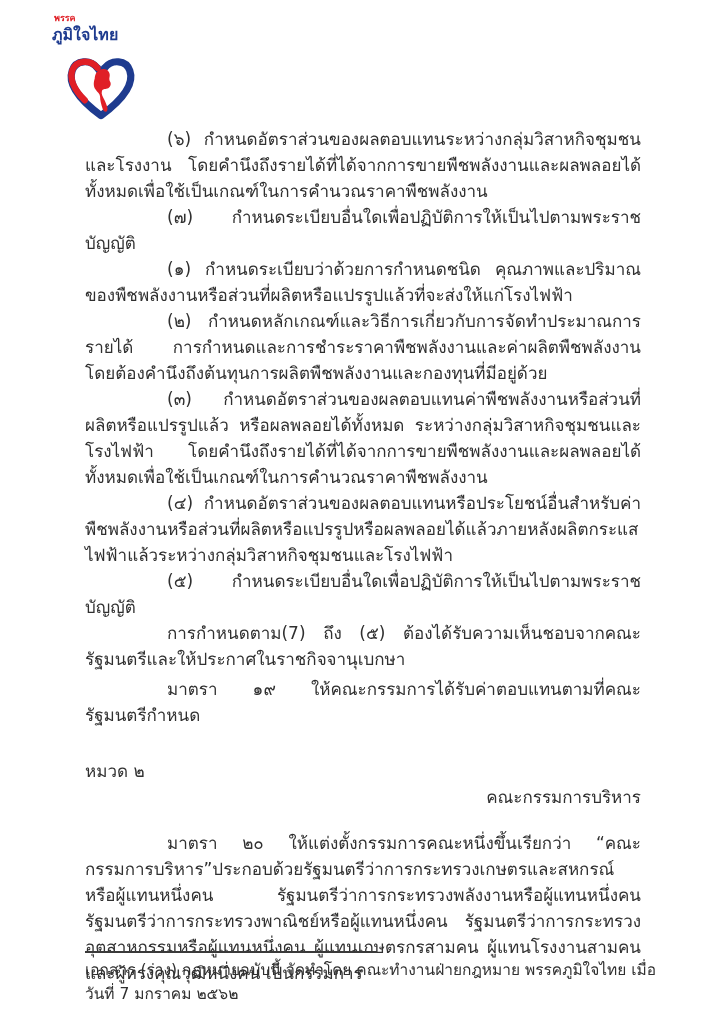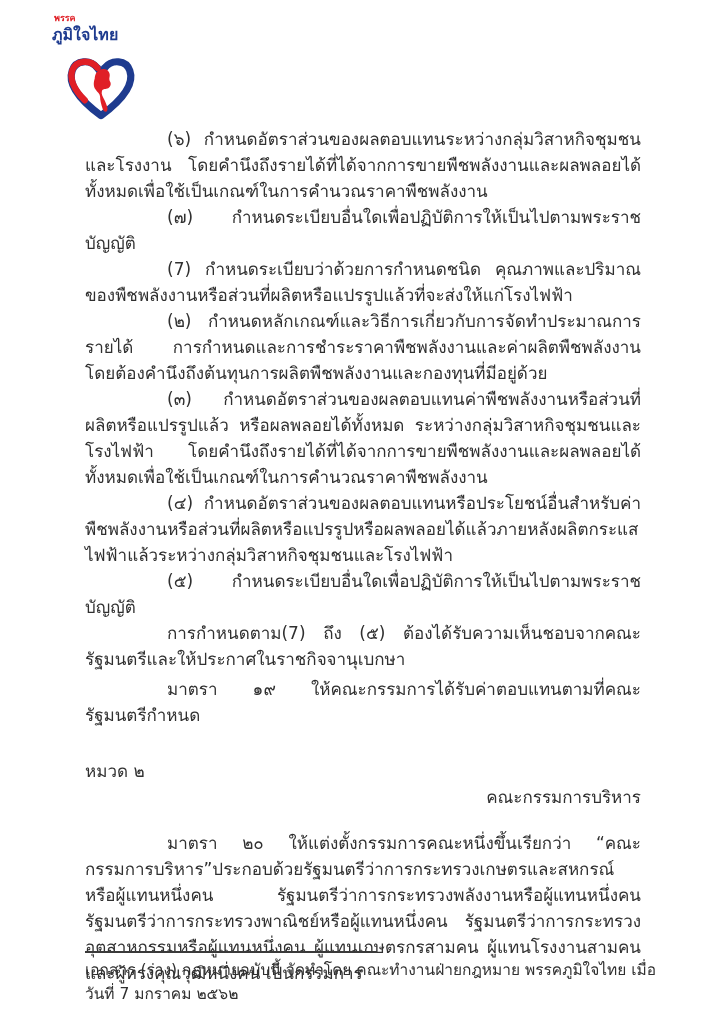--- a/index.html
+++ b/index.html
@@ -97,21 +97,21 @@
     <svg class="logo-heart" width="84" height="72" viewBox="0 0 90 80" aria-hidden="true">
       <path d="M45,74 C18,54 8,38 13,24 C17,12 33,11 41,21 C43,23 44,25 45,28 C46,25 47,23 49,21 C57,11 73,12 77,24 C82,38 72,54 45,74 Z" fill="#ffffff" stroke="#1e3b8f" stroke-width="8" stroke-linejoin="round"></path>
       <path d="M41,21 C33,11 17,12 13,24 C10,34 15,45 27,57" fill="none" stroke="#e01f26" stroke-width="7" stroke-linecap="round"></path>
       <path d="M40,26 c4,-5 12,-5 14,0 c2,4 -1,6 1,10 c2,3 0,7 -3,8 c-3,1 -5,0 -6,3 c-1,3 1,6 3,10 c2,5 4,8 3,11 c-1,3 -4,2 -5,-1 c-2,-6 -3,-10 -3,-14 c0,-3 -3,-5 -5,-8 c-3,-4 -2,-9 -1,-12 c0,-3 1,-5 2,-7 z" fill="#e01f26"></path>
     </svg>
   </div>
 
   <div class="content">
     <p class="para">(๖) กำหนดอัตราส่วนของผลตอบแทนระหว่างกลุ่มวิสาหกิจชุมชนและโรงงาน โดยคำนึงถึงรายได้ที่ได้จากการขายพืชพลังงานและผลพลอยได้ทั้งหมดเพื่อใช้เป็นเกณฑ์ในการคำนวณราคาพืชพลังงาน</p>
     <p class="para">(๗) กำหนดระเบียบอื่นใดเพื่อปฏิบัติการให้เป็นไปตามพระราชบัญญัติ</p>
-    <p class="para">(7) กำหนดระเบียบว่าด้วยการกำหนดชนิด คุณภาพและปริมาณของพืชพลังงานหรือส่วนที่ผลิตหรือแปรรูปแล้วที่จะส่งให้แก่โรงไฟฟ้า</p>
+    <p class="para">(๑) กำหนดระเบียบว่าด้วยการกำหนดชนิด คุณภาพและปริมาณของพืชพลังงานหรือส่วนที่ผลิตหรือแปรรูปแล้วที่จะส่งให้แก่โรงไฟฟ้า</p>
     <p class="para">(๒) กำหนดหลักเกณฑ์และวิธีการเกี่ยวกับการจัดทำประมาณการรายได้ การกำหนดและการชำระราคาพืชพลังงานและค่าผลิตพืชพลังงาน โดยต้องคำนึงถึงต้นทุนการผลิตพืชพลังงานและกองทุนที่มีอยู่ด้วย</p>
     <p class="para">(๓) กำหนดอัตราส่วนของผลตอบแทนค่าพืชพลังงานหรือส่วนที่ผลิตหรือแปรรูปแล้ว หรือผลพลอยได้ทั้งหมด ระหว่างกลุ่มวิสาหกิจชุมชนและโรงไฟฟ้า โดยคำนึงถึงรายได้ที่ได้จากการขายพืชพลังงานและผลพลอยได้ทั้งหมดเพื่อใช้เป็นเกณฑ์ในการคำนวณราคาพืชพลังงาน</p>
     <p class="para">(๔) กำหนดอัตราส่วนของผลตอบแทนหรือประโยชน์อื่นสำหรับค่าพืชพลังงานหรือส่วนที่ผลิตหรือแปรรูปหรือผลพลอยได้แล้วภายหลังผลิตกระแสไฟฟ้าแล้วระหว่างกลุ่มวิสาหกิจชุมชนและโรงไฟฟ้า</p>
     <p class="para">(๕) กำหนดระเบียบอื่นใดเพื่อปฏิบัติการให้เป็นไปตามพระราชบัญญัติ</p>
     <p class="para">การกำหนดตาม(7) ถึง (๕) ต้องได้รับความเห็นชอบจากคณะรัฐมนตรีและให้ประกาศในราชกิจจานุเบกษา</p>
     <p class="para m19">มาตรา ๑๙ ให้คณะกรรมการได้รับค่าตอบแทนตามที่คณะรัฐมนตรีกำหนด</p>
     <p class="para chapter">หมวด ๒</p>
     <p class="para chapter-title">คณะกรรมการบริหาร</p>
     <p class="para m20">มาตรา ๒๐ ให้แต่งตั้งกรรมการคณะหนึ่งขึ้นเรียกว่า “คณะกรรมการบริหาร”ประกอบด้วยรัฐมนตรีว่าการกระทรวงเกษตรและสหกรณ์หรือผู้แทนหนึ่งคน รัฐมนตรีว่าการกระทรวงพลังงานหรือผู้แทนหนึ่งคน รัฐมนตรีว่าการกระทรวงพาณิชย์หรือผู้แทนหนึ่งคน รัฐมนตรีว่าการกระทรวงอุตสาหกรรมหรือผู้แทนหนึ่งคน ผู้แทนเกษตรกรสามคน ผู้แทนโรงงานสามคนและผู้ทรงคุณวุฒิหนึ่งคน เป็นกรรมการ</p>
 

